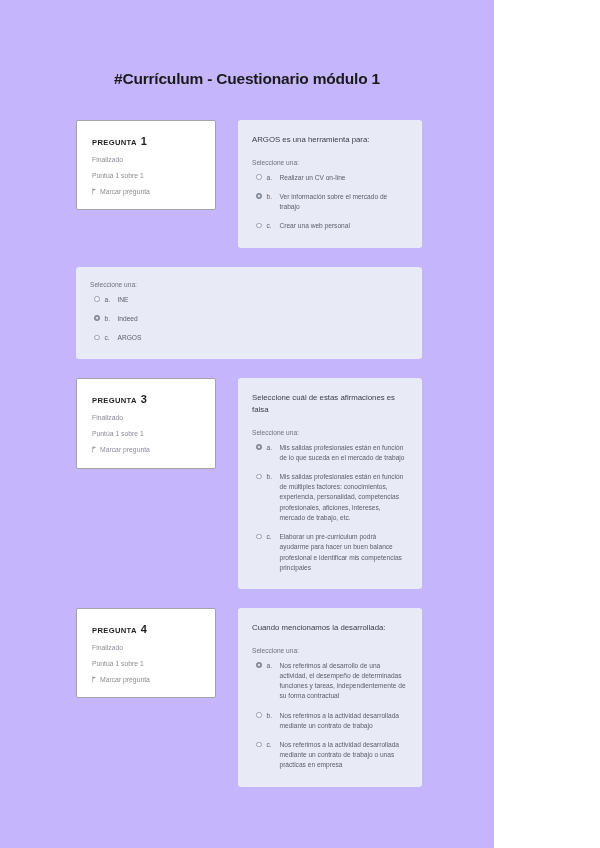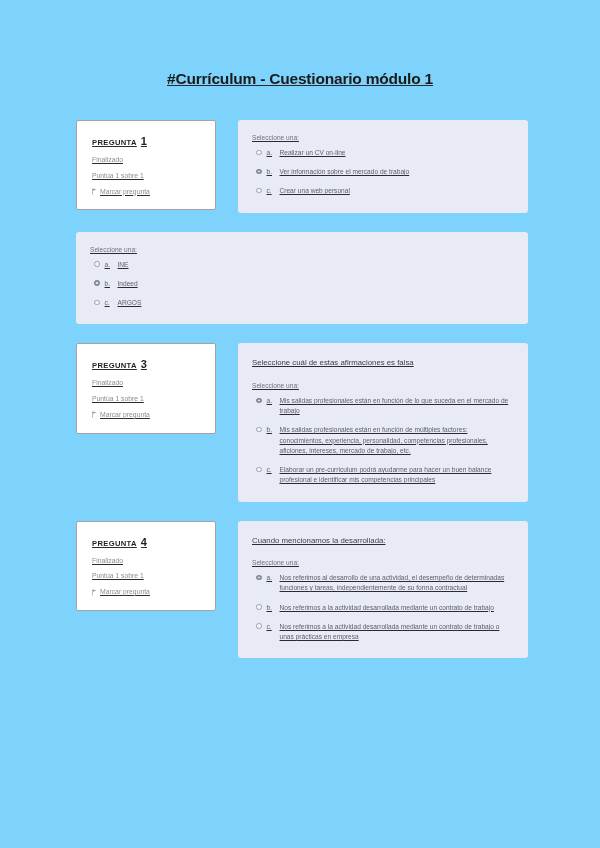--- a/index.html
+++ b/index.html
@@ -9,25 +9,24 @@
   }
   body {
     width: 600px;
     height: 848px;
     font-family: "Liberation Sans", sans-serif;
     color: #2b2b2b;
     overflow: hidden;
   }
   .page {
     position: relative;
-    width: 600px;
+    width: 494px;
     height: 848px;
-    background: #7dd3fc;
+    background: #c4b5fd;
     box-sizing: border-box;
-    text-decoration: underline;
   }
   .page-title {
     text-align: center;
     font-size: 15.5px;
     font-weight: bold;
     color: #1a1a1a;
     letter-spacing: -0.2px;
     padding-top: 70px;
     margin: 0 0 32px 0;
   }
@@ -171,20 +170,21 @@
             <span class="flag-icon">
               <svg width="5" height="7" viewBox="0 0 5 7" xmlns="http://www.w3.org/2000/svg">
                 <path d="M0.5 0.4 L0.5 6.6" stroke="#9a9da4" stroke-width="0.7" fill="none"></path>
                 <path d="M1 0.6 L4.4 1.6 L1 2.7 Z" fill="#9a9da4"></path>
               </svg>
             </span>
             <span>Marcar pregunta</span>
           </div>
         </div>
         <div class="content-card">
+          <div class="q-text">ARGOS es una herramienta para:</div>
           <div class="select-label">Seleccione una:</div>
           <ul class="options">
             <li class="option">
               <span class="radio"></span>
               <span class="opt-letter">a.</span>
               <span class="opt-text">Realizar un CV on-line</span>
             </li>
             <li class="option">
               <span class="radio checked"></span>
               <span class="opt-letter">b.</span>

